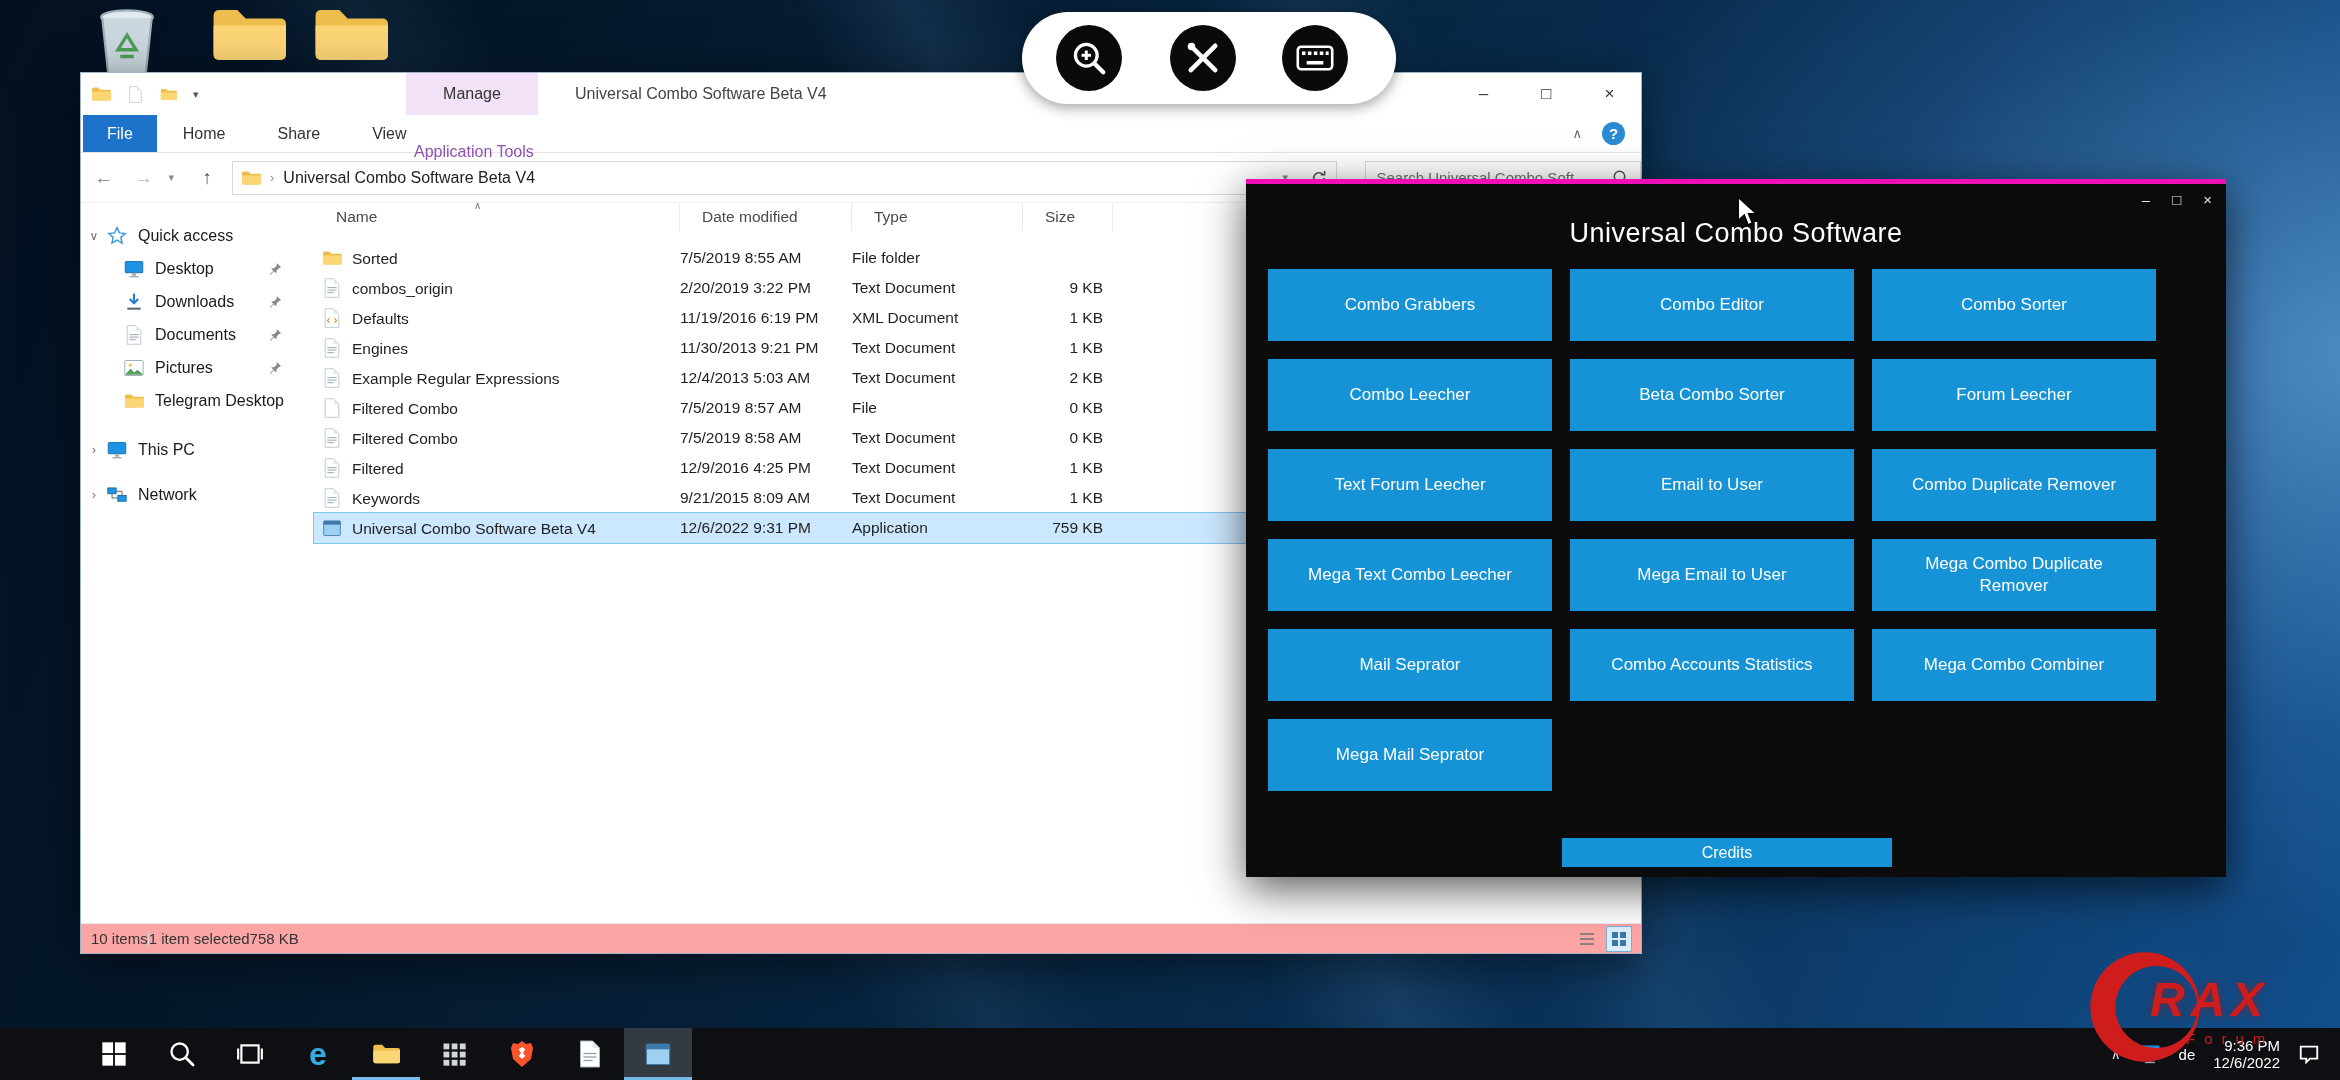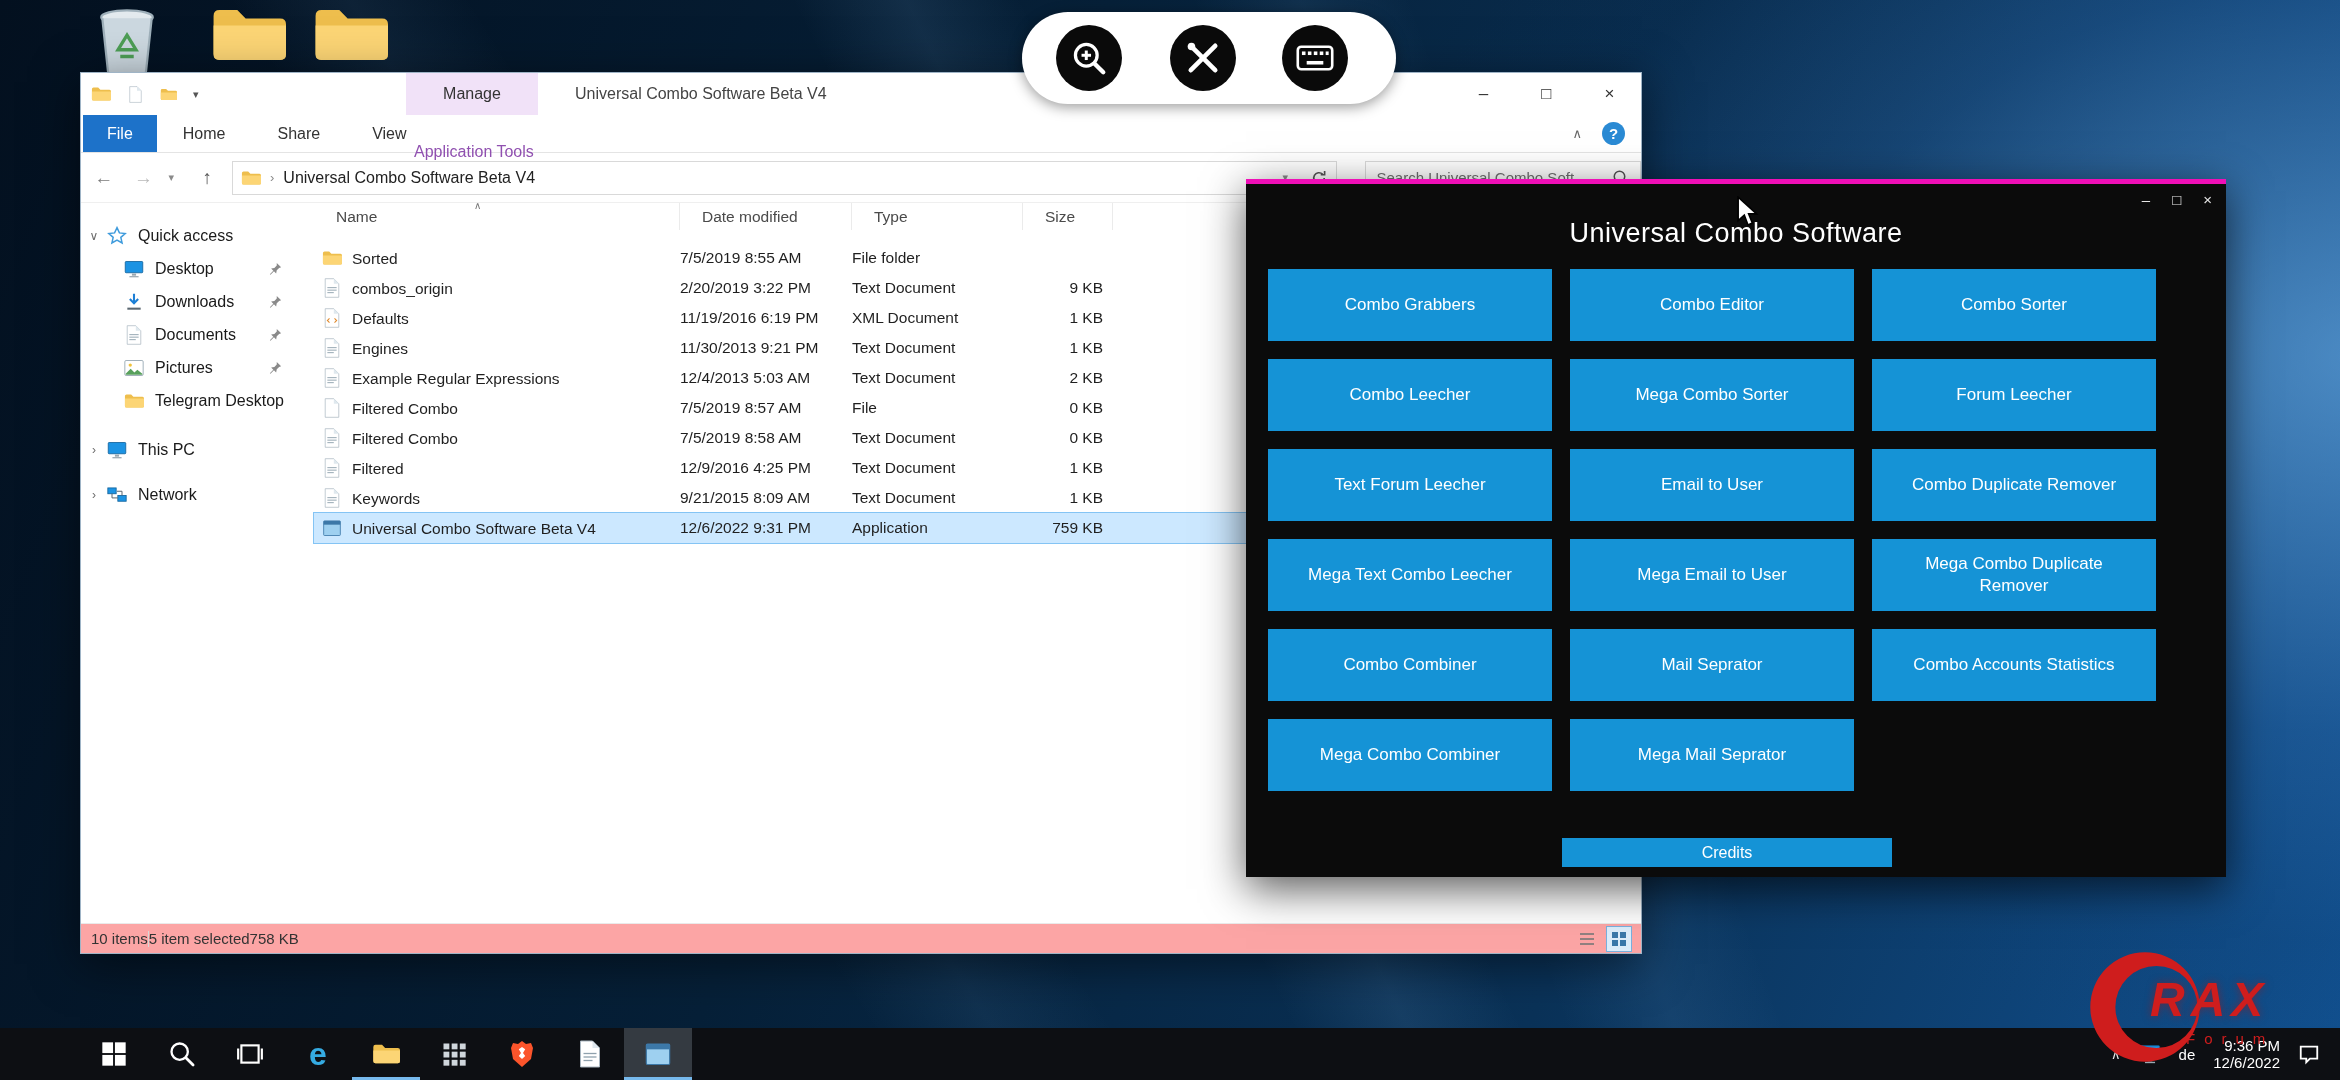--- a/index.html
+++ b/index.html
@@ -577,21 +577,21 @@
           <span>Application</span>
           <span class="size">759 KB</span>
         </div>
       </div>
     </div>
   </div>
 
   <div class="statusbar">
     <span>10 items</span>
     <span class="sdiv"></span>
-    <span>5 item selected</span>
+    <span>1 item selected</span>
     <span>758 KB</span>
     <span class="viewbtns">
       <span class="vbtn">
           <svg>
             <use href="#s-viewlist"></use>
           </svg>
         </span>
       <span class="vbtn active">
           <svg>
             <use href="#s-viewthumbs"></use>
@@ -608,29 +608,28 @@
     <span>□</span>
     <span>×</span>
   </div>
   <div class="apptitle">Universal Combo Software</div>
 
   <div class="btngrid">
     <button class="cbtn">Combo Grabbers</button>
     <button class="cbtn">Combo Editor</button>
     <button class="cbtn">Combo Sorter</button>
     <button class="cbtn">Combo Leecher</button>
-    <button class="cbtn">Mega Combo Sorter</button>
+    <button class="cbtn">Beta Combo Sorter</button>
     <button class="cbtn">Forum Leecher</button>
     <button class="cbtn">Text Forum Leecher</button>
     <button class="cbtn">Email to User</button>
     <button class="cbtn">Combo Duplicate Remover</button>
     <button class="cbtn">Mega Text Combo Leecher</button>
     <button class="cbtn">Mega Email to User</button>
     <button class="cbtn">Mega Combo Duplicate Remover</button>
-    <button class="cbtn">Combo Combiner</button>
     <button class="cbtn">Mail Seprator</button>
     <button class="cbtn">Combo Accounts Statistics</button>
     <button class="cbtn">Mega Combo Combiner</button>
     <button class="cbtn">Mega Mail Seprator</button>
   </div>
 
   <button class="credits">Credits</button>
 </div>
 
 <svg class="cursor">

